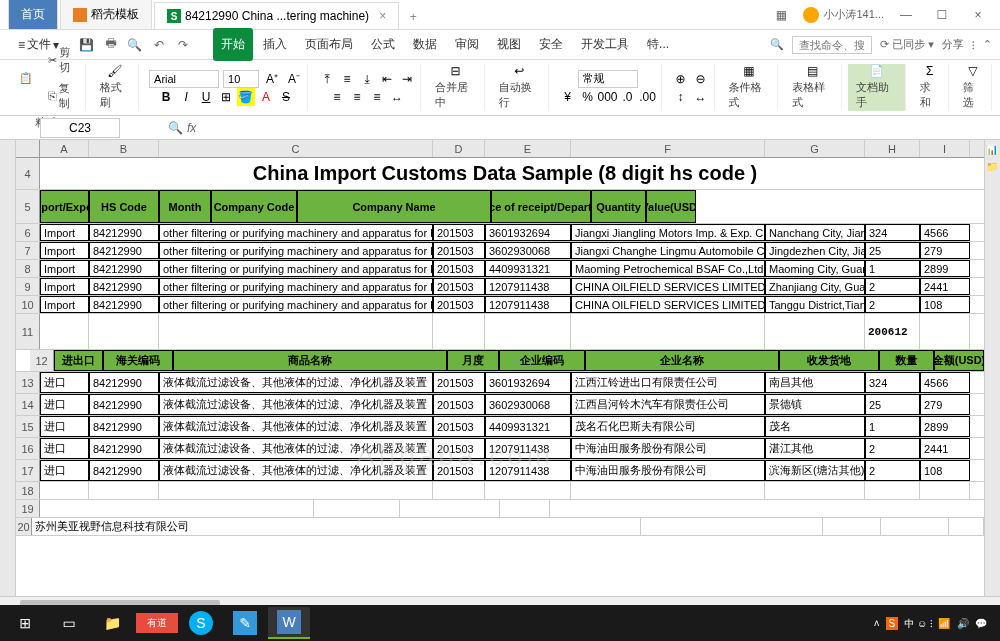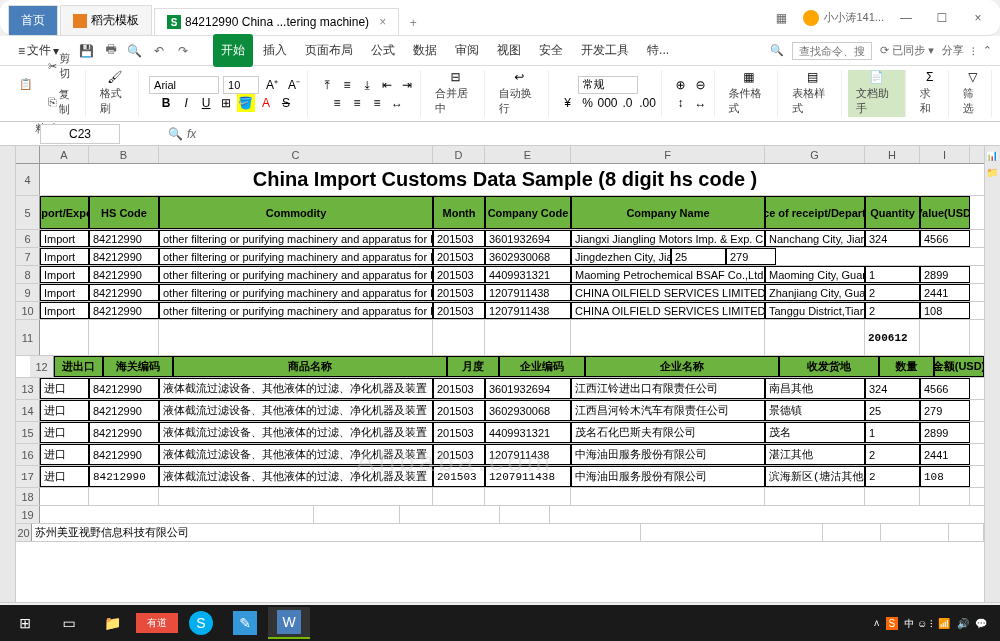--- a/index.html
+++ b/index.html
@@ -1,18 +1,18 @@
 <!DOCTYPE html>
 <html><head>
 <meta charset="utf-8">
 <style>
 * { box-sizing: border-box; margin: 0; padding: 0; }
 body { font-family: "Microsoft YaHei", Arial, sans-serif; font-size: 12px; background: #f0f0f0; width: 1000px; height: 641px; overflow: hidden; position: relative; }
 
-.titlebar { height: 36px; background: #fff; border-bottom: 1px solid #ddd; display: flex; align-items: center; padding: 0 8px; border-radius: 12px; }
+.titlebar { height: 30px; background: #fff; border-bottom: 1px solid #ddd; display: flex; align-items: center; padding: 0 8px; }
 .titlebar .tabs { display: flex; gap: 2px; height: 100%; align-items: flex-end; flex: 1; }
 .tab { padding: 6px 12px; background: #f5f5f5; border: 1px solid #ddd; border-bottom: none; font-size: 12px; display: flex; align-items: center; gap: 4px; cursor: pointer; }
 .tab.active-home { background: #4a7ebb; color: #fff; }
 .tab.doc { background: #fff; }
 .tab .icon-s { width: 14px; height: 14px; background: #0a8c3c; color: #fff; display: inline-flex; align-items: center; justify-content: center; font-size: 10px; font-weight: bold; }
 .tab .icon-d { width: 14px; height: 14px; background: #e67e22; display: inline-block; }
 .tab .close { margin-left: 6px; color: #888; }
 .plus { width: 24px; height: 24px; display: flex; align-items: center; justify-content: center; color: #888; cursor: pointer; }
 .win-controls { display: flex; gap: 8px; align-items: center; }
 .win-btn { width: 28px; height: 20px; display: flex; align-items: center; justify-content: center; color: #666; cursor: pointer; }
@@ -273,21 +273,20 @@
         <div class="row title-row" style="height: 32px;">
           <div class="rownum">4</div>
           <div class="cell" style="width:930px;border:none;justify-content:center">
             <span class="title-text">China Import Customs Data Sample (8 digit hs code )</span>
           </div>
         </div>
         <div class="row hdr" style="height: 34px;">
           <div class="rownum">5</div>
           <div class="cell wA">Import/Export</div>
           <div class="cell wB">HS Code</div>
-          <div class="cell wC">Commodity</div>
           <div class="cell wD">Month</div>
           <div class="cell wE">Company Code</div>
           <div class="cell wF">Company Name</div>
           <div class="cell wG">place of receipt/Departure</div>
           <div class="cell wH">Quantity</div>
           <div class="cell wI">Value(USD)</div>
         </div>
         <div class="row data" style="height: 18px;">
           <div class="rownum">6</div>
           <div class="cell wA">Import</div>
@@ -300,20 +299,21 @@
           <div class="cell wH">324</div>
           <div class="cell wI">4566</div>
         </div>
         <div class="row data" style="height: 18px;">
           <div class="rownum">7</div>
           <div class="cell wA">Import</div>
           <div class="cell wB">84212990</div>
           <div class="cell wC">other filtering or purifying machinery and apparatus for liq</div>
           <div class="cell wD">201503</div>
           <div class="cell wE">3602930068</div>
+          <div class="cell wF">Jiangxi Changhe Lingmu Automobile C</div>
           <div class="cell wG">Jingdezhen City, Jian</div>
           <div class="cell wH">25</div>
           <div class="cell wI">279</div>
         </div>
         <div class="row data" style="height: 18px;">
           <div class="rownum">8</div>
           <div class="cell wA">Import</div>
           <div class="cell wB">84212990</div>
           <div class="cell wC">other filtering or purifying machinery and apparatus for liq</div>
           <div class="cell wD">201503</div>
@@ -412,21 +412,21 @@
           <div class="cell wA">进口</div>
           <div class="cell wB">84212990</div>
           <div class="cell wC">液体截流过滤设备、其他液体的过滤、净化机器及装置</div>
           <div class="cell wD">201503</div>
           <div class="cell wE">1207911438</div>
           <div class="cell wF">中海油田服务股份有限公司</div>
           <div class="cell wG">湛江其他</div>
           <div class="cell wH">2</div>
           <div class="cell wI">2441</div>
         </div>
-        <div class="row data" style="height: 22px; font-family: Liberation Mono, monospace;">
+        <div class="row data" style="height: 22px;">
           <div class="rownum">17</div>
           <div class="cell wA">进口</div>
           <div class="cell wB">84212990</div>
           <div class="cell wC">液体截流过滤设备、其他液体的过滤、净化机器及装置</div>
           <div class="cell wD">201503</div>
           <div class="cell wE">1207911438</div>
           <div class="cell wF">中海油田服务股份有限公司</div>
           <div class="cell wG">滨海新区(塘沽其他)</div>
           <div class="cell wH">2</div>
           <div class="cell wI">108</div>

